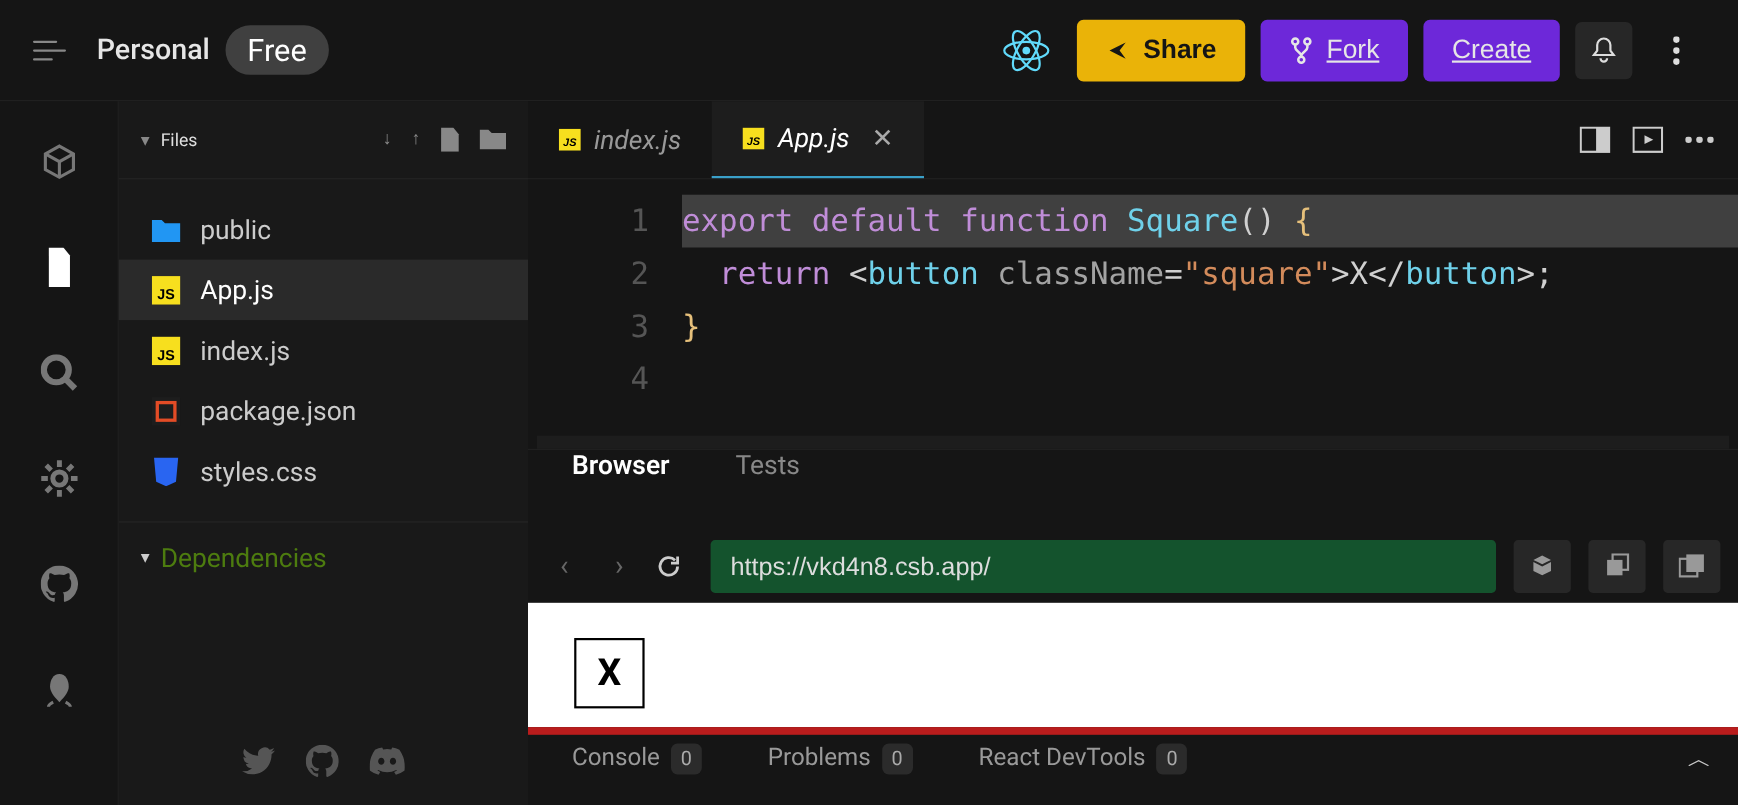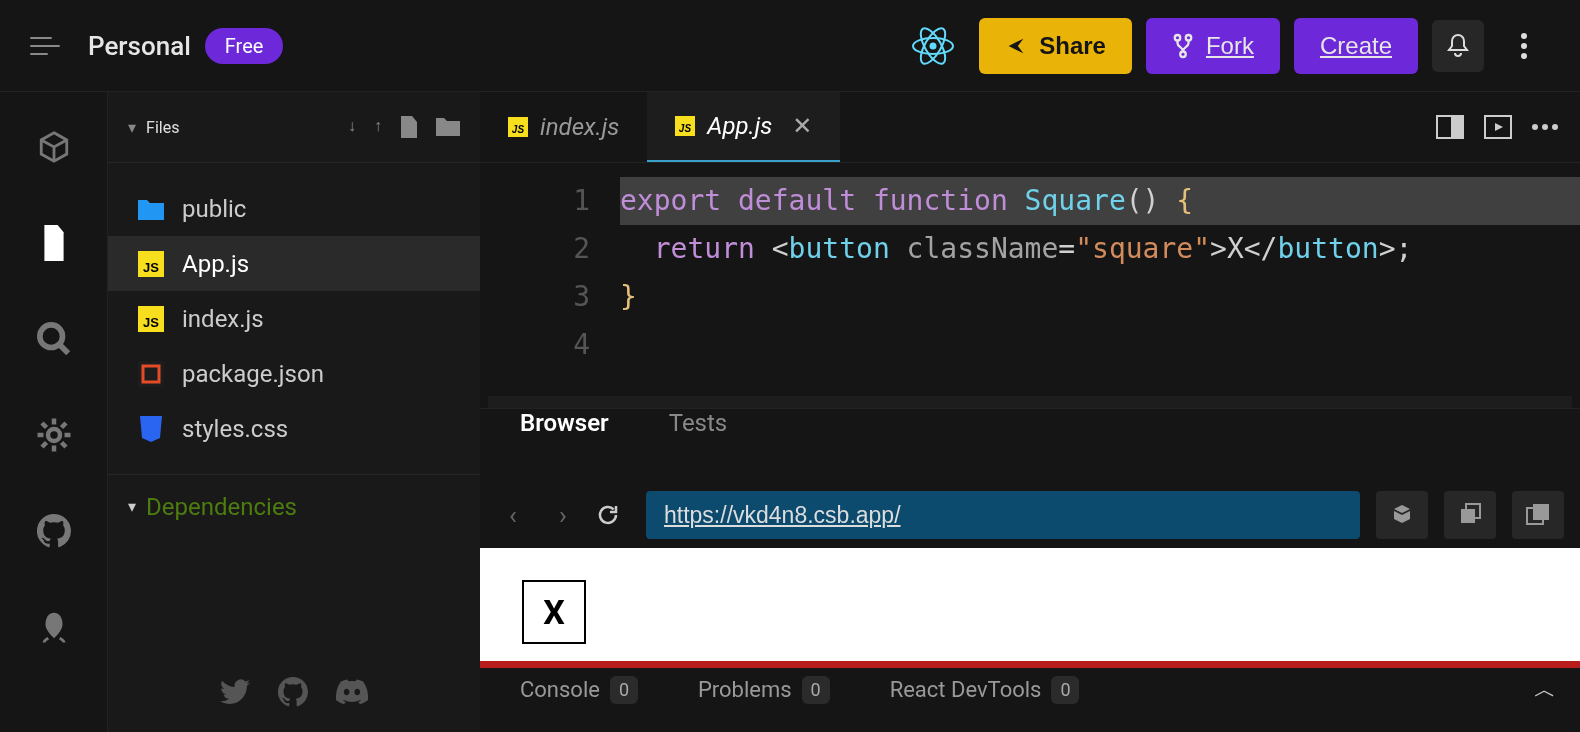--- a/index.html
+++ b/index.html
@@ -14,21 +14,21 @@
 .topbar {
   height: 92px; display: flex; align-items: center;
   padding: 0 30px; border-bottom: 1px solid #222;
 }
 .hamburger { width: 30px; height: 30px; display:flex; flex-direction:column; justify-content:center; gap:6px; cursor:pointer; margin-right:28px;}
 .hamburger span { height:2px; background:#888; border-radius:1px;}
 .hamburger span:nth-child(1){width:22px;}
 .hamburger span:nth-child(2){width:30px;}
 .hamburger span:nth-child(3){width:18px;}
 .workspace { font-size:26px; color:#e6e6e6; font-weight:500; margin-right:14px;}
-.badge-free { background:#6d28d9; color:#fff; font-size:20px; padding:6px 20px; border-radius:24px;}
+.badge-free { background:#404040; color:#fff; font-size:28px; padding:6px 20px; border-radius:24px;}
 .topbar-spacer{flex:1;}
 .react-logo{width:44px;height:44px;margin-right:24px;}
 .btn{font-size:24px;border:none;cursor:pointer;border-radius:6px;padding:14px 26px;display:flex;align-items:center;gap:12px;}
 .btn-share{background:#eab308;color:#151515;font-weight:600;}
 .btn-dark{background:#6d28d9;color:#e6e6e6;margin-left:14px;text-decoration:underline;}
 .icon-btn{width:52px;height:52px;background:#272727;border-radius:6px;display:flex;align-items:center;justify-content:center;margin-left:14px;cursor:pointer;}
 .icon-btn.transparent{background:transparent;}
 
 
 .main{display:flex;height:640px;}
@@ -74,21 +74,21 @@
 .tok-brace{color:#e6c07b;}
 
 .scroll-hint{height:12px;background:#1d1d1d;margin:0 8px;}
 
 
 .preview-tabs{height:74px;display:flex;align-items:flex-start;gap:60px;padding-left:40px;border-top:1px solid #222;}
 .preview-tab{font-size:24px;color:#888;cursor:pointer;}
 .preview-tab.active{color:#fff;font-weight:600;}
 .addr-row{height:66px;display:flex;align-items:center;padding:0 16px;gap:16px;}
 .addr-row .nav{color:#666;width:34px;text-align:center;font-size:26px;cursor:pointer;}
-.addr-input{flex:1;background:#0c4a6e;border:none;height:48px;border-radius:4px;color:#ddd;font-size:23px;padding:0 18px;text-decoration:underline;}
+.addr-input{flex:1;background:#14532d;border:none;height:48px;border-radius:4px;color:#ddd;font-size:23px;padding:0 18px;}
 .addr-btn{width:52px;height:48px;background:#272727;border-radius:4px;display:flex;align-items:center;justify-content:center;color:#999;cursor:pointer;}
 .rendered{background:#fff;height:113px;padding:32px 42px;}
 .square-btn{width:64px;height:64px;border:2px solid #000;background:#fff;font-size:34px;font-weight:700;font-family:inherit;}
 .bottom-tabs{height:50px;display:flex;align-items:center;gap:60px;padding:0 40px;border-top:7px solid #b91c1c;color:#999;font-size:22px;position:relative;}
 .count{display:inline-flex;align-items:center;justify-content:center;min-width:28px;height:28px;border-radius:6px;background:#2b2b2b;color:#aaa;font-size:18px;margin-left:10px;}
 .expand{position:absolute;right:24px;color:#ccc;cursor:pointer;}
 
 svg{display:block;}
 </style>
 </head>

